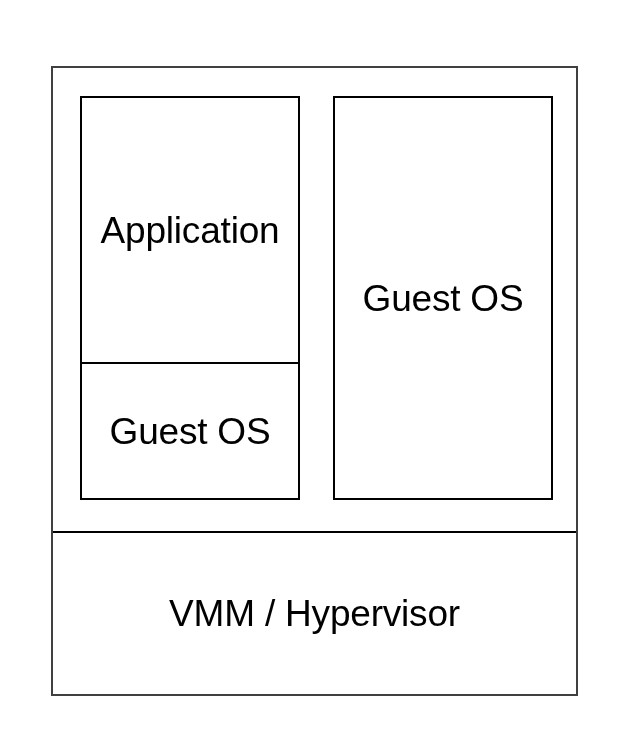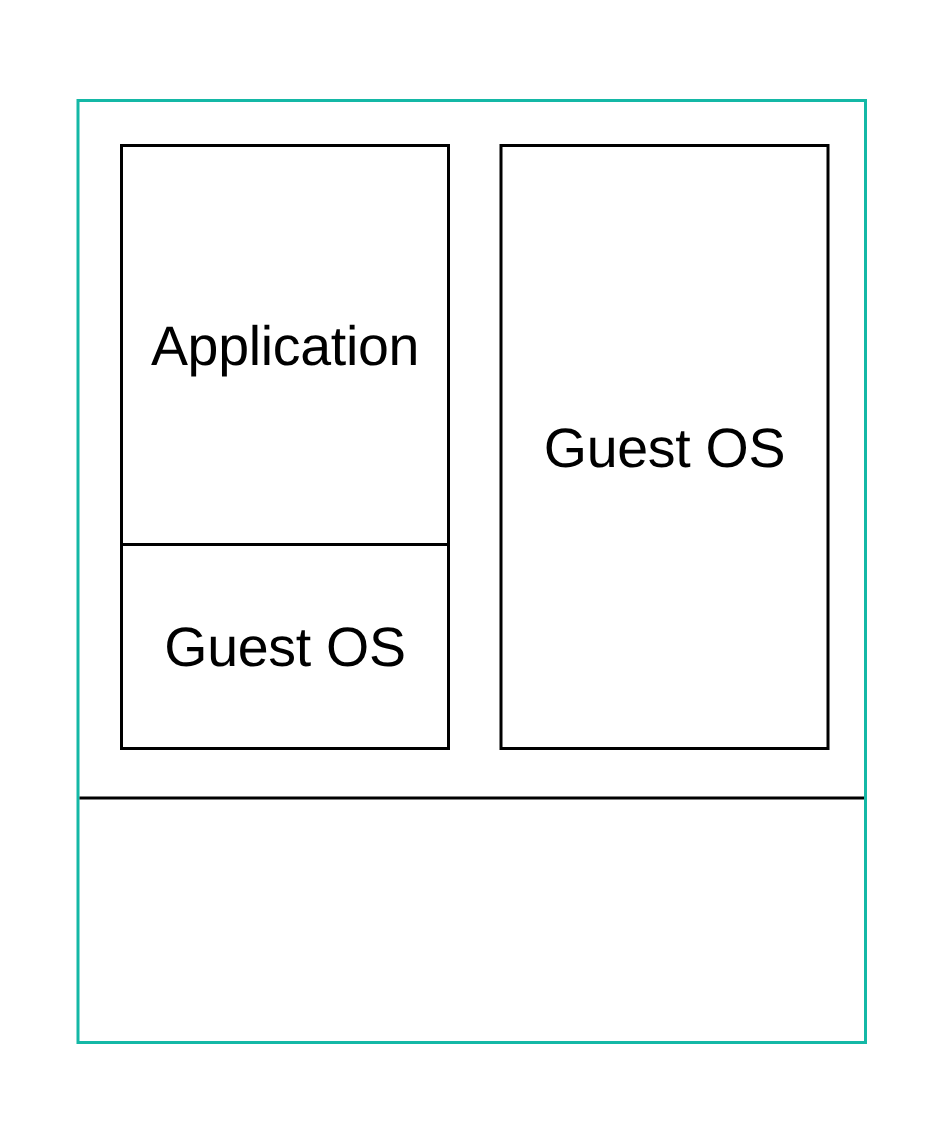--- a/index.html
+++ b/index.html
@@ -28,21 +28,21 @@
   }
 
   
   .outer-box {
     position: absolute;
     left: 51px;
     top: 66px;
     width: 527px;
     height: 630px;
     box-sizing: border-box;
-    border: 2px solid #14b8a6;
+    border: 2px solid #404040;
     background: #ffffff;
   }
 
   
   .vm-region {
     position: absolute;
     left: 0;
     top: 0;
     right: 0;
     height: 465px;          
@@ -126,15 +126,18 @@
       </div>
 
       <div class="vm-box right">
         <div class="layer layer-full">
           <span class="label">Guest OS</span>
         </div>
       </div>
 
     </div>
 
+    <div class="hypervisor-band">
+      <span class="label">VMM / Hypervisor</span>
+    </div>
 
   </div>
 </div>
 
 </body></html>

